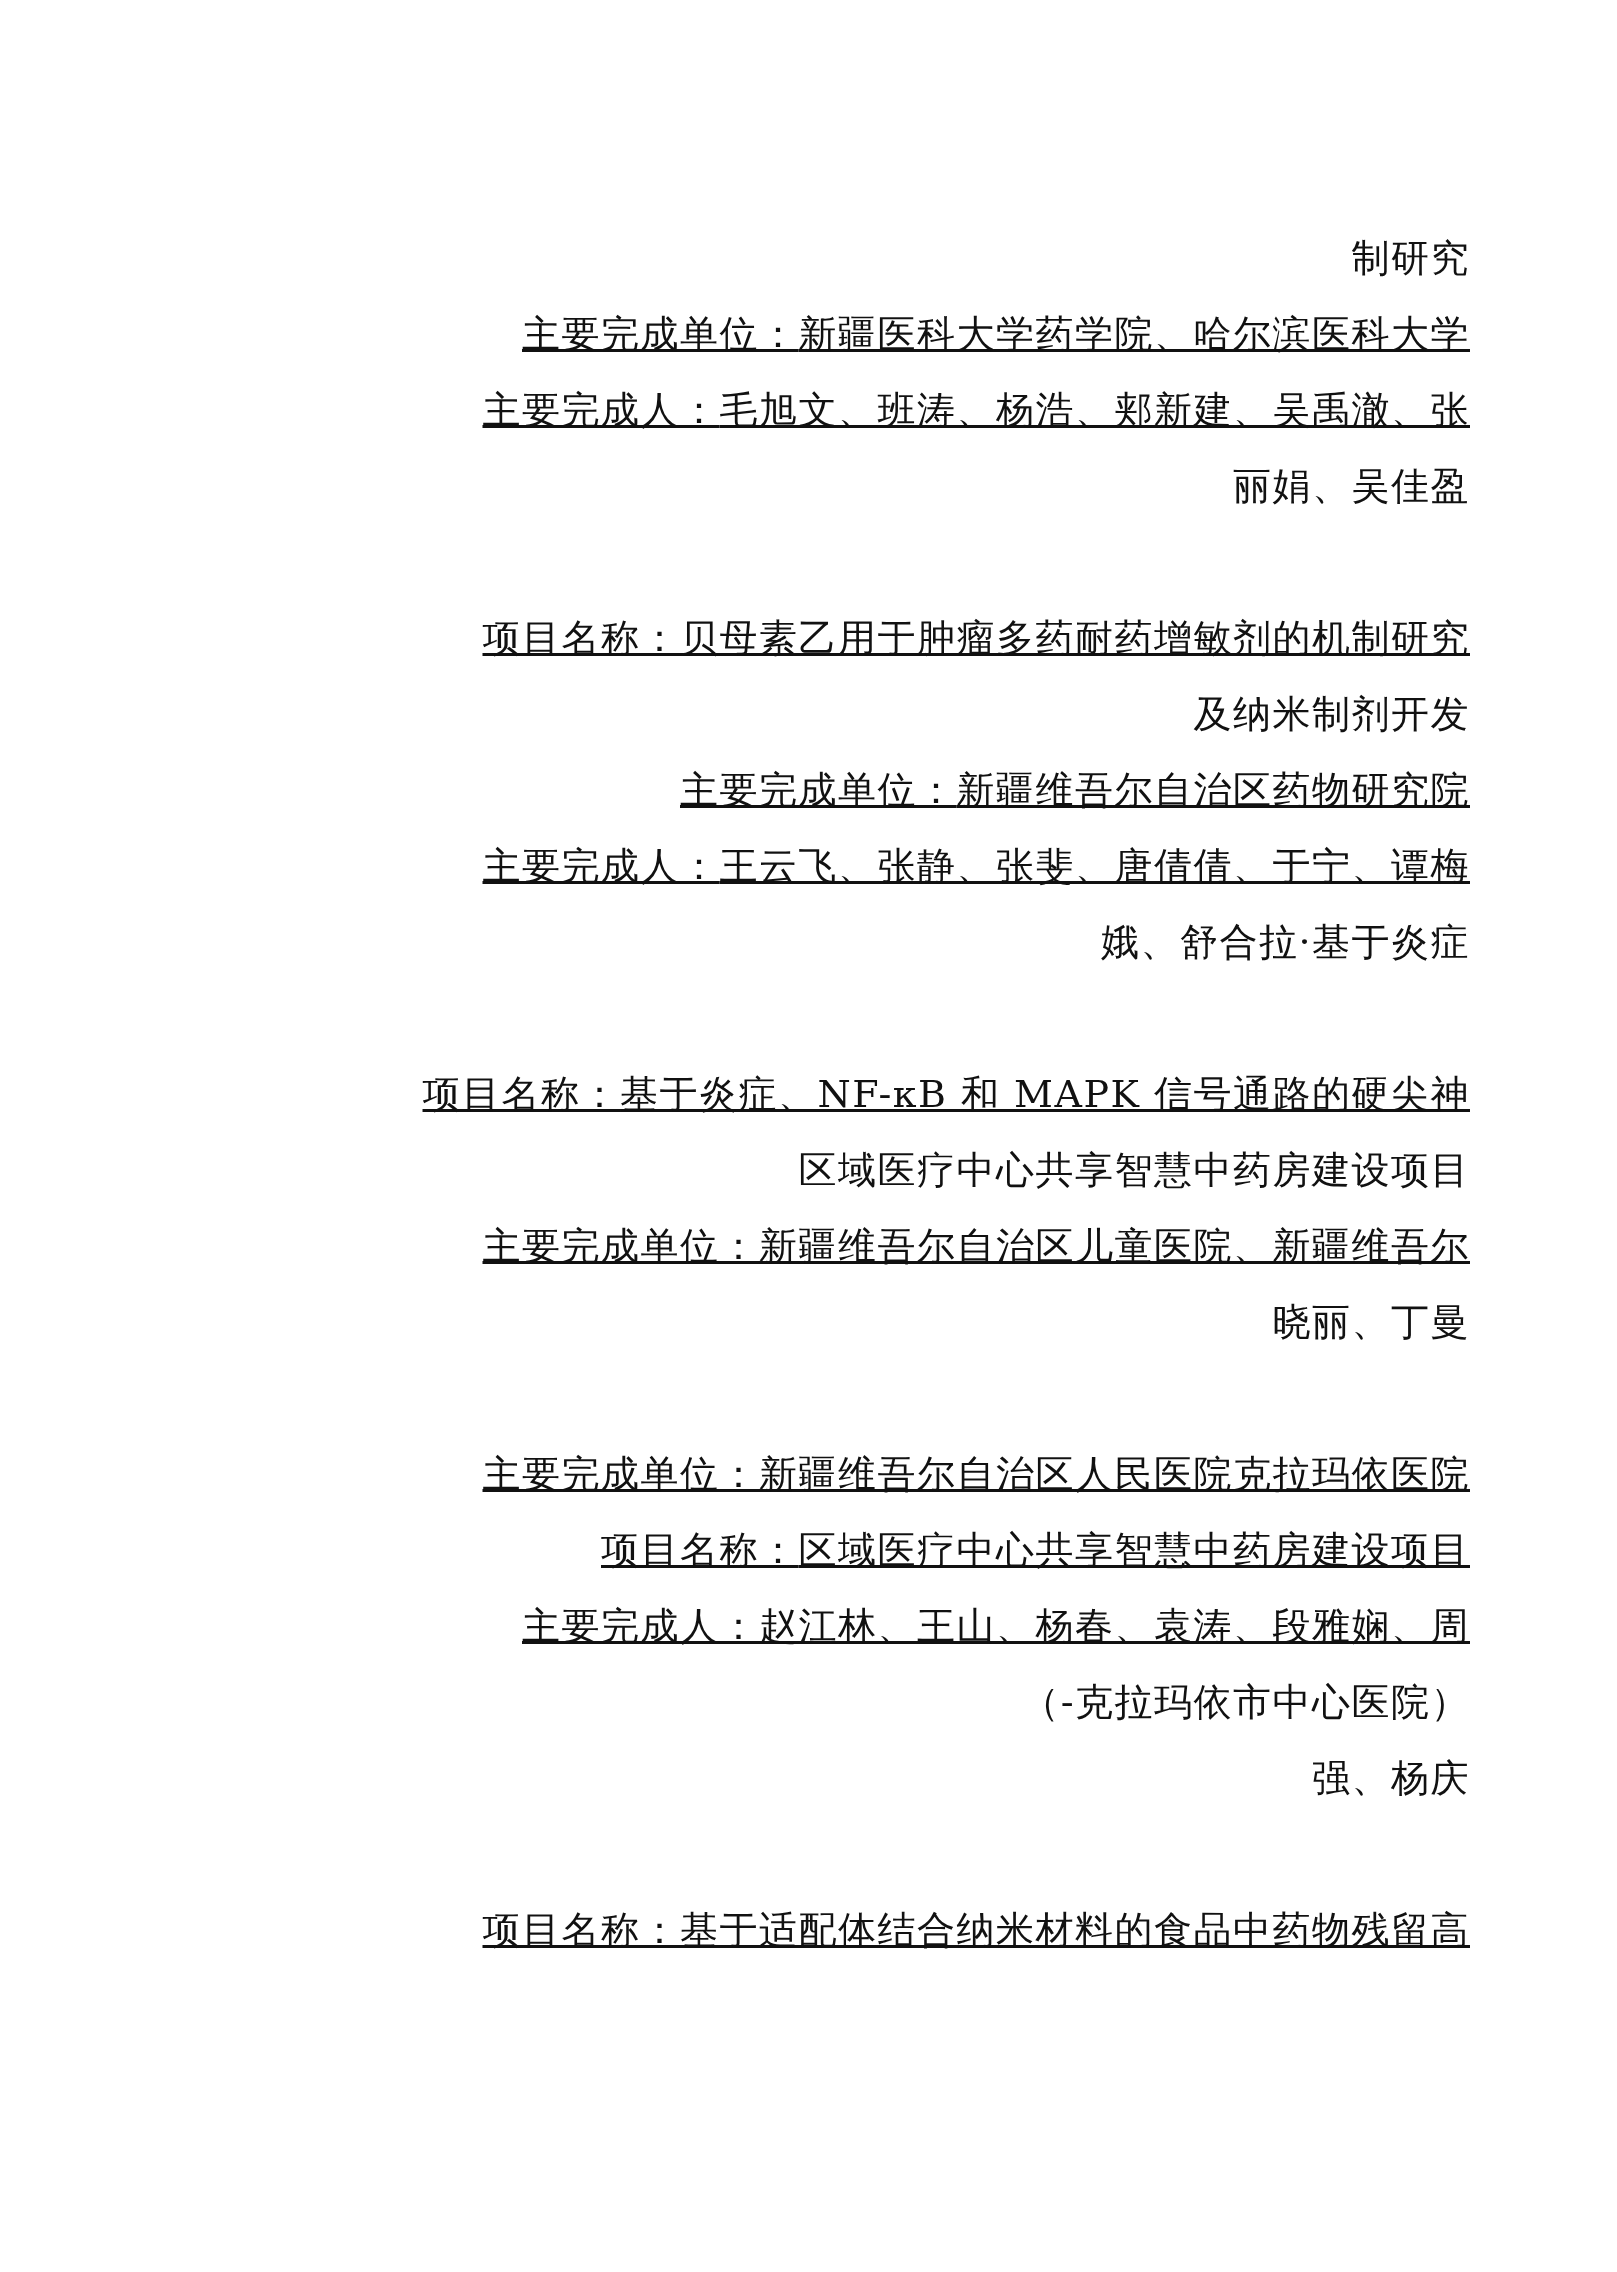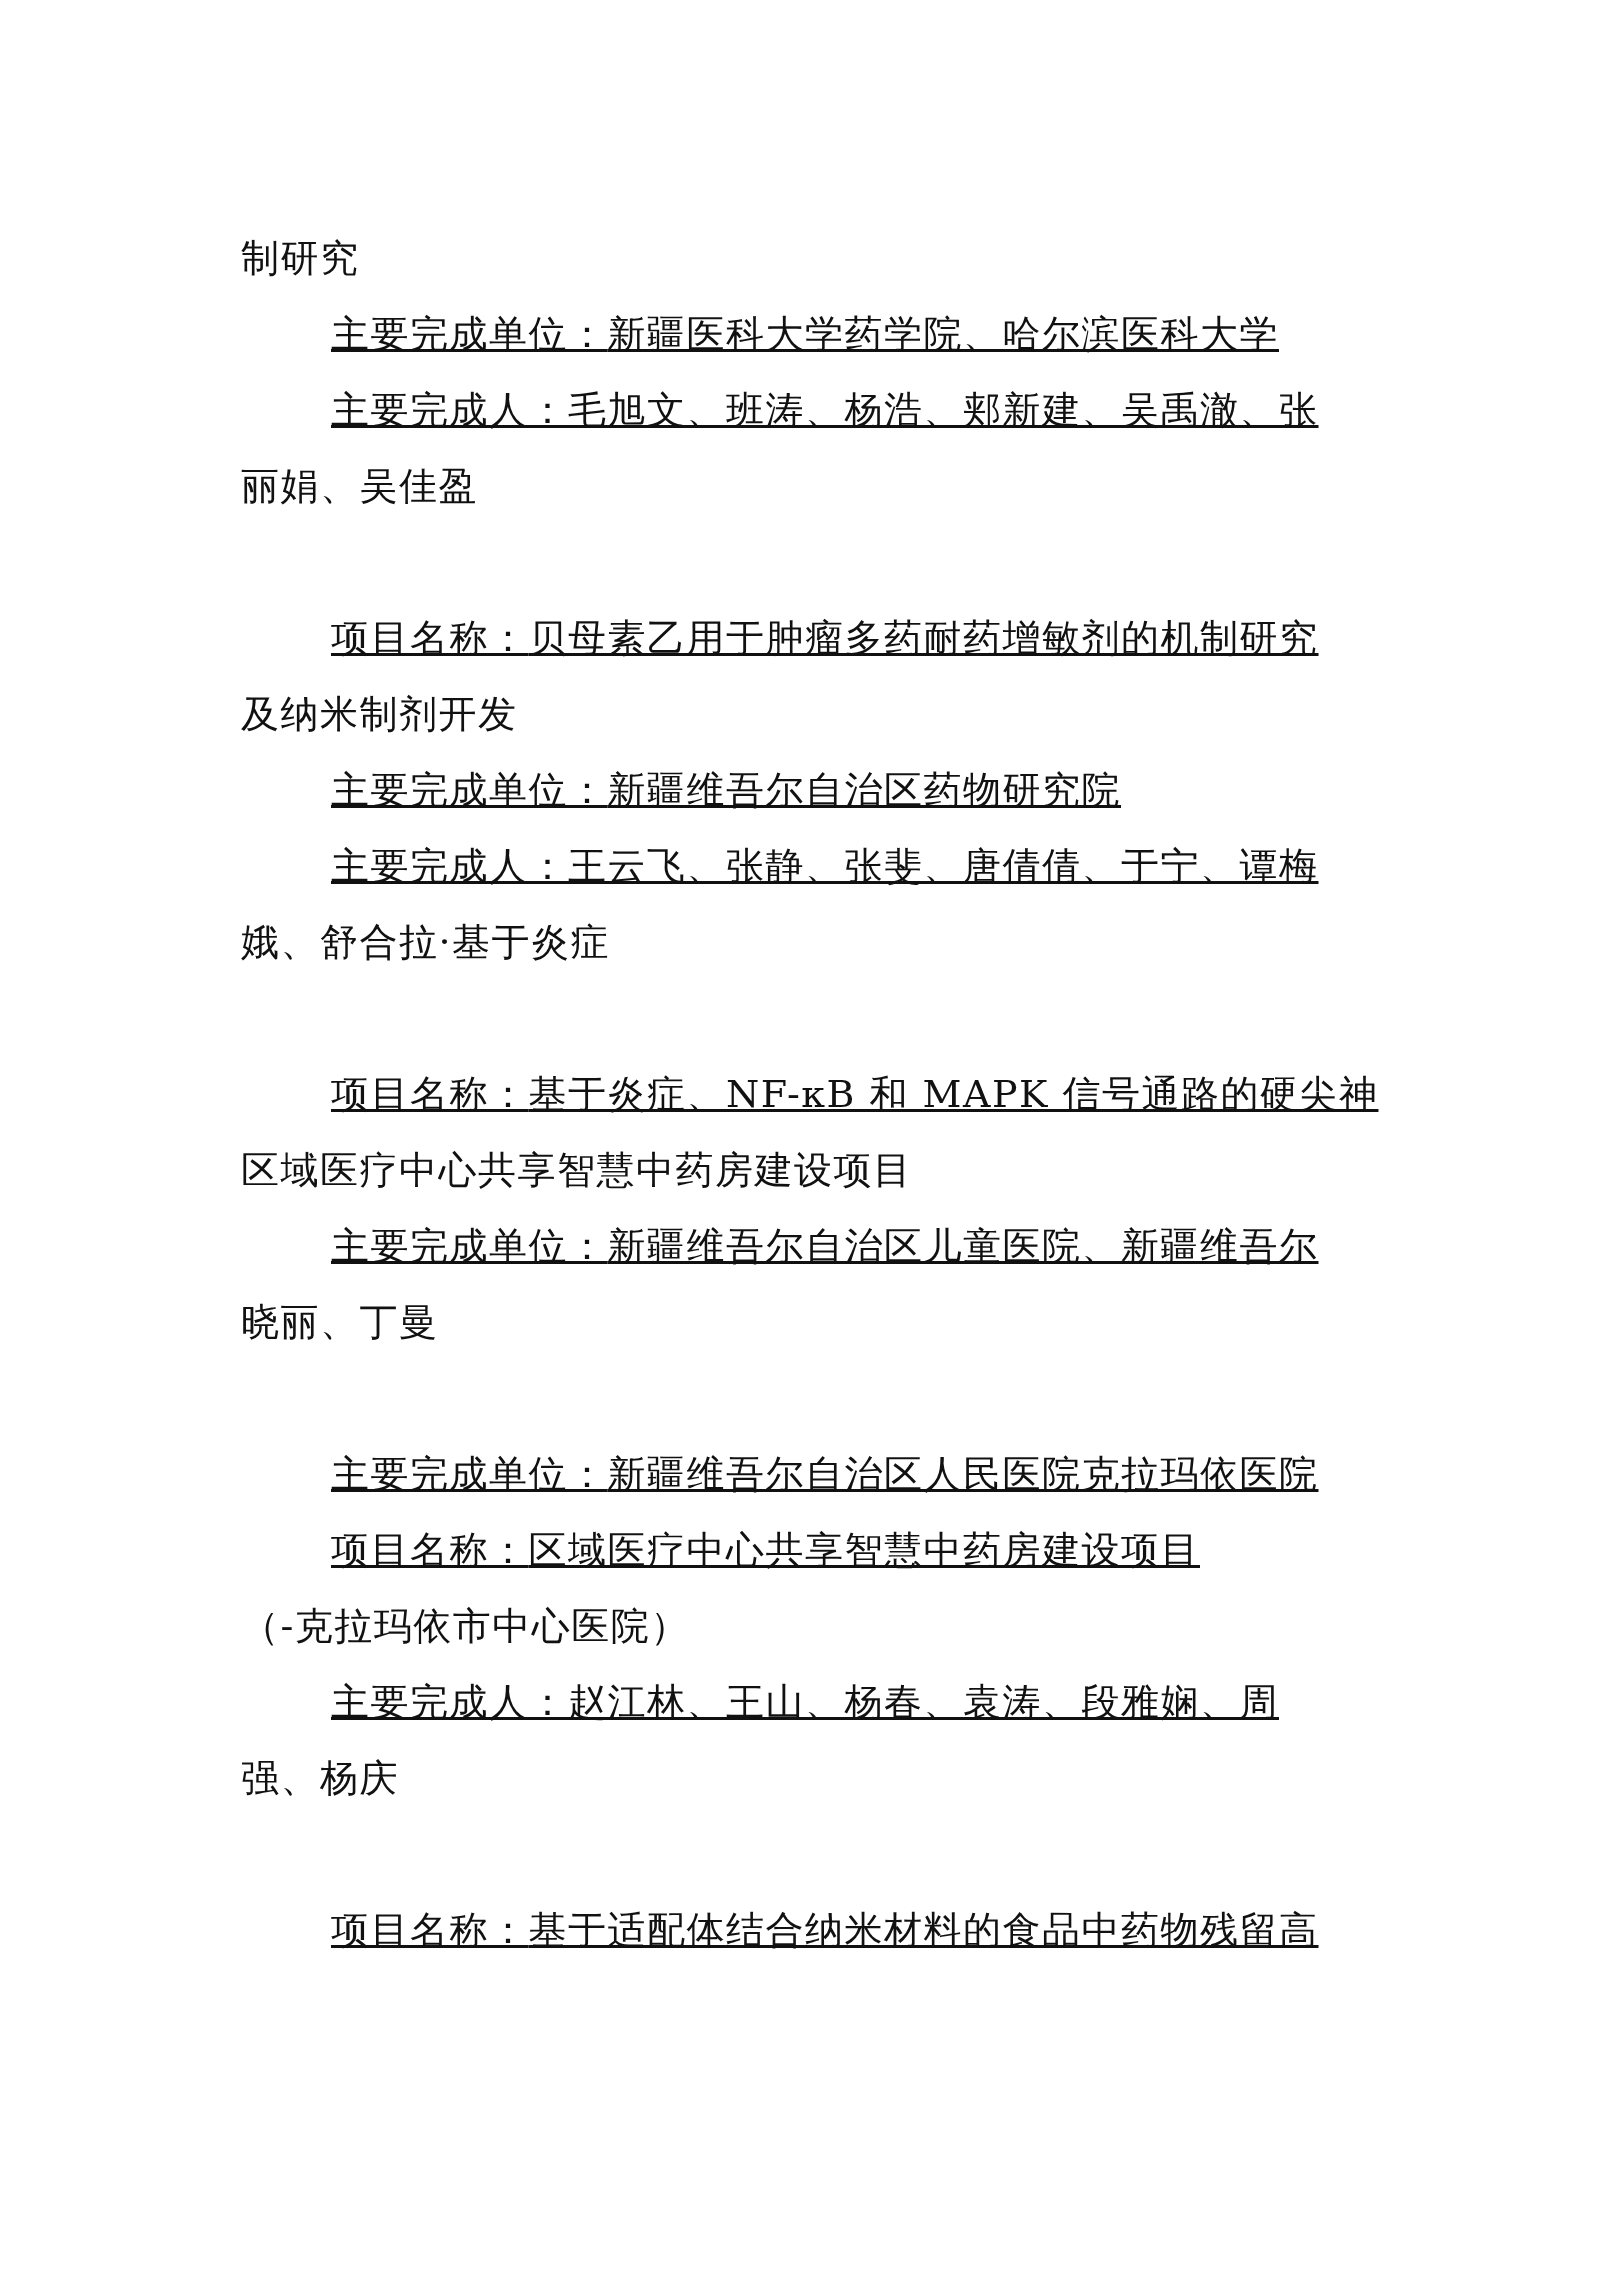--- a/index.html
+++ b/index.html
@@ -10,23 +10,24 @@
     body {
       width: 1618px;
       height: 2273px;
       position: relative;
       overflow: hidden;
       color: #111111;
       font-family: "DejaVu Serif", "Liberation Serif", serif;
     }
     .page {
       position: absolute;
-      left: 241px;
+      left: 251px;
       top: 220px;
       width: 1219px;
+      text-align: right;
     }
     .line {
       font-size: 38px;
       line-height: 76px;
       height: 76px;
       white-space: nowrap;
       letter-spacing: 1.5px;
     }
     .indent {
       padding-left: 90px;
@@ -58,22 +59,22 @@
 
   <div class="line indent"><span>项目名称：</span><span>基于炎症、NF-κB 和 MAPK 信号通路的硬尖神</span></div>
   <div class="line">区域医疗中心共享智慧中药房建设项目</div>
   <div class="line indent"><span>主要完成单位：</span><span>新疆维吾尔自治区儿童医院、新疆维吾尔</span></div>
   <div class="line">晓丽、丁曼</div>
 
   <div class="gap"></div>
 
   <div class="line indent"><span>主要完成单位：</span><span>新疆维吾尔自治区人民医院克拉玛依医院</span></div>
   <div class="line indent"><span>项目名称：</span><span>区域医疗中心共享智慧中药房建设项目</span></div>
+  <div class="line indent"><span>主要完成人：</span><span>赵江林、王山、杨春、袁涛、段雅娴、周</span></div>
   <div class="line">（-克拉玛依市中心医院）</div>
-  <div class="line indent"><span>主要完成人：</span><span>赵江林、王山、杨春、袁涛、段雅娴、周</span></div>
   <div class="line">强、杨庆</div>
 
   <div class="gap"></div>
 
   <div class="line indent"><span>项目名称：</span><span>基于适配体结合纳米材料的食品中药物残留高</span></div>
 
 </div>
 
 
 </body></html>

